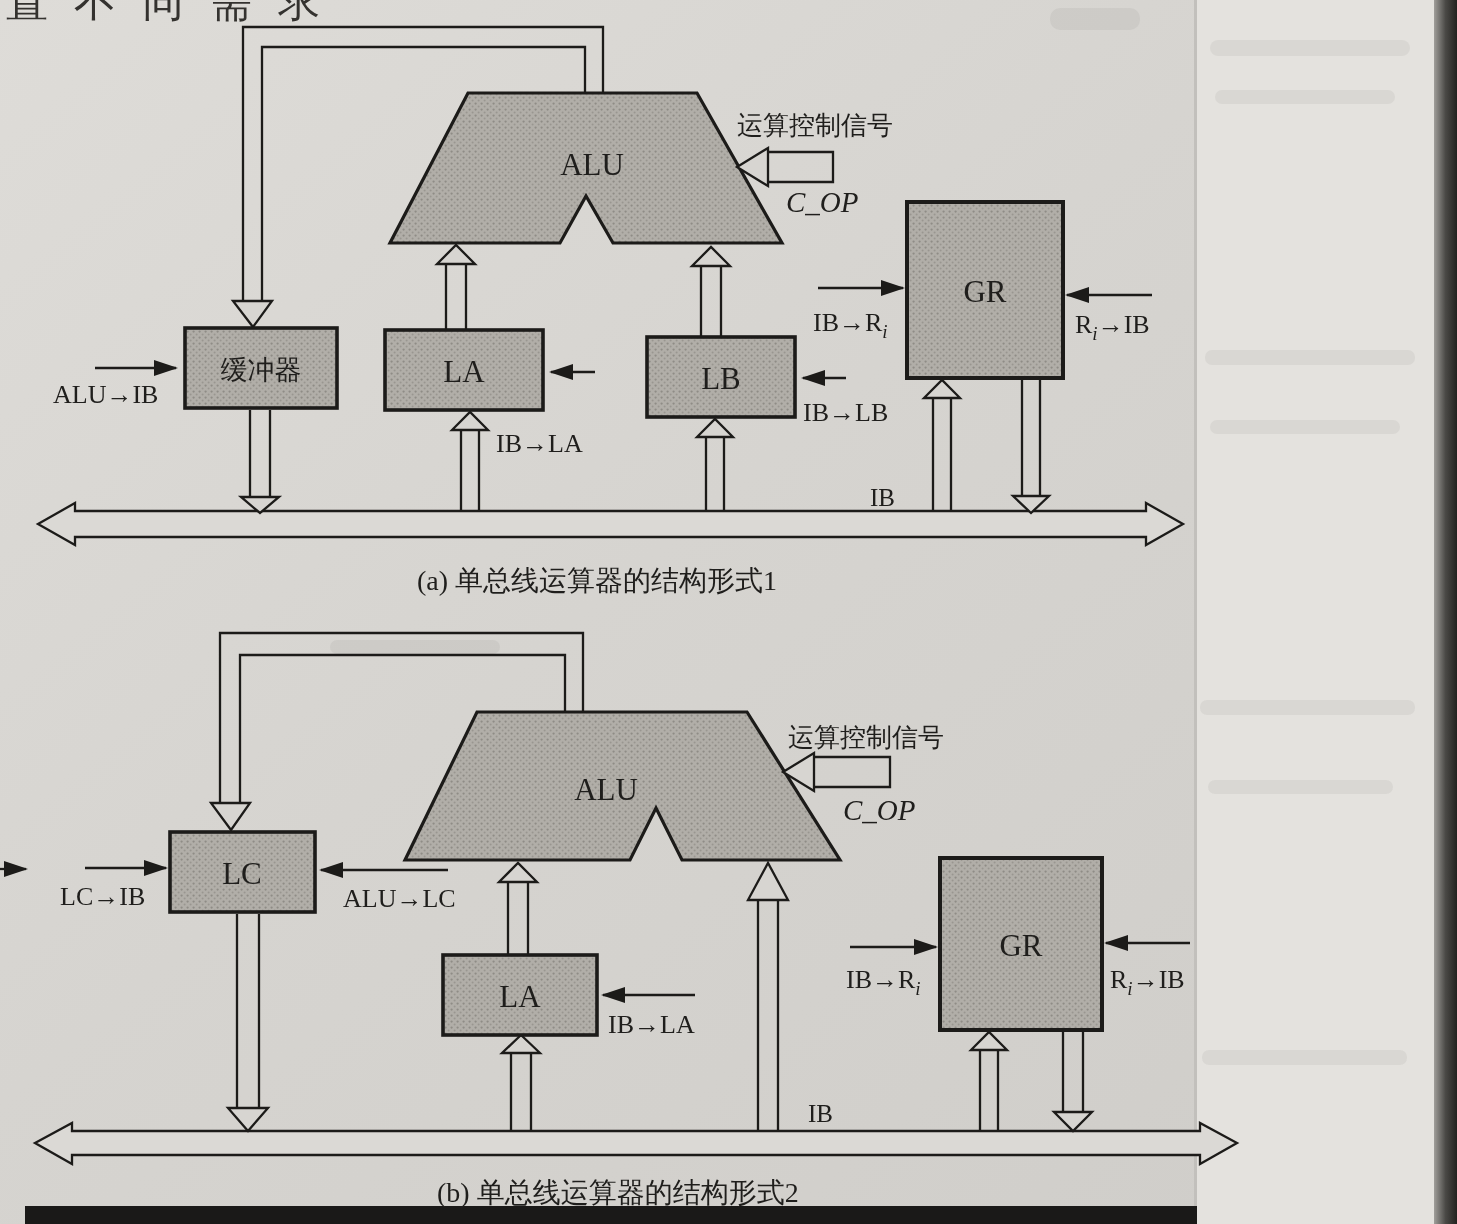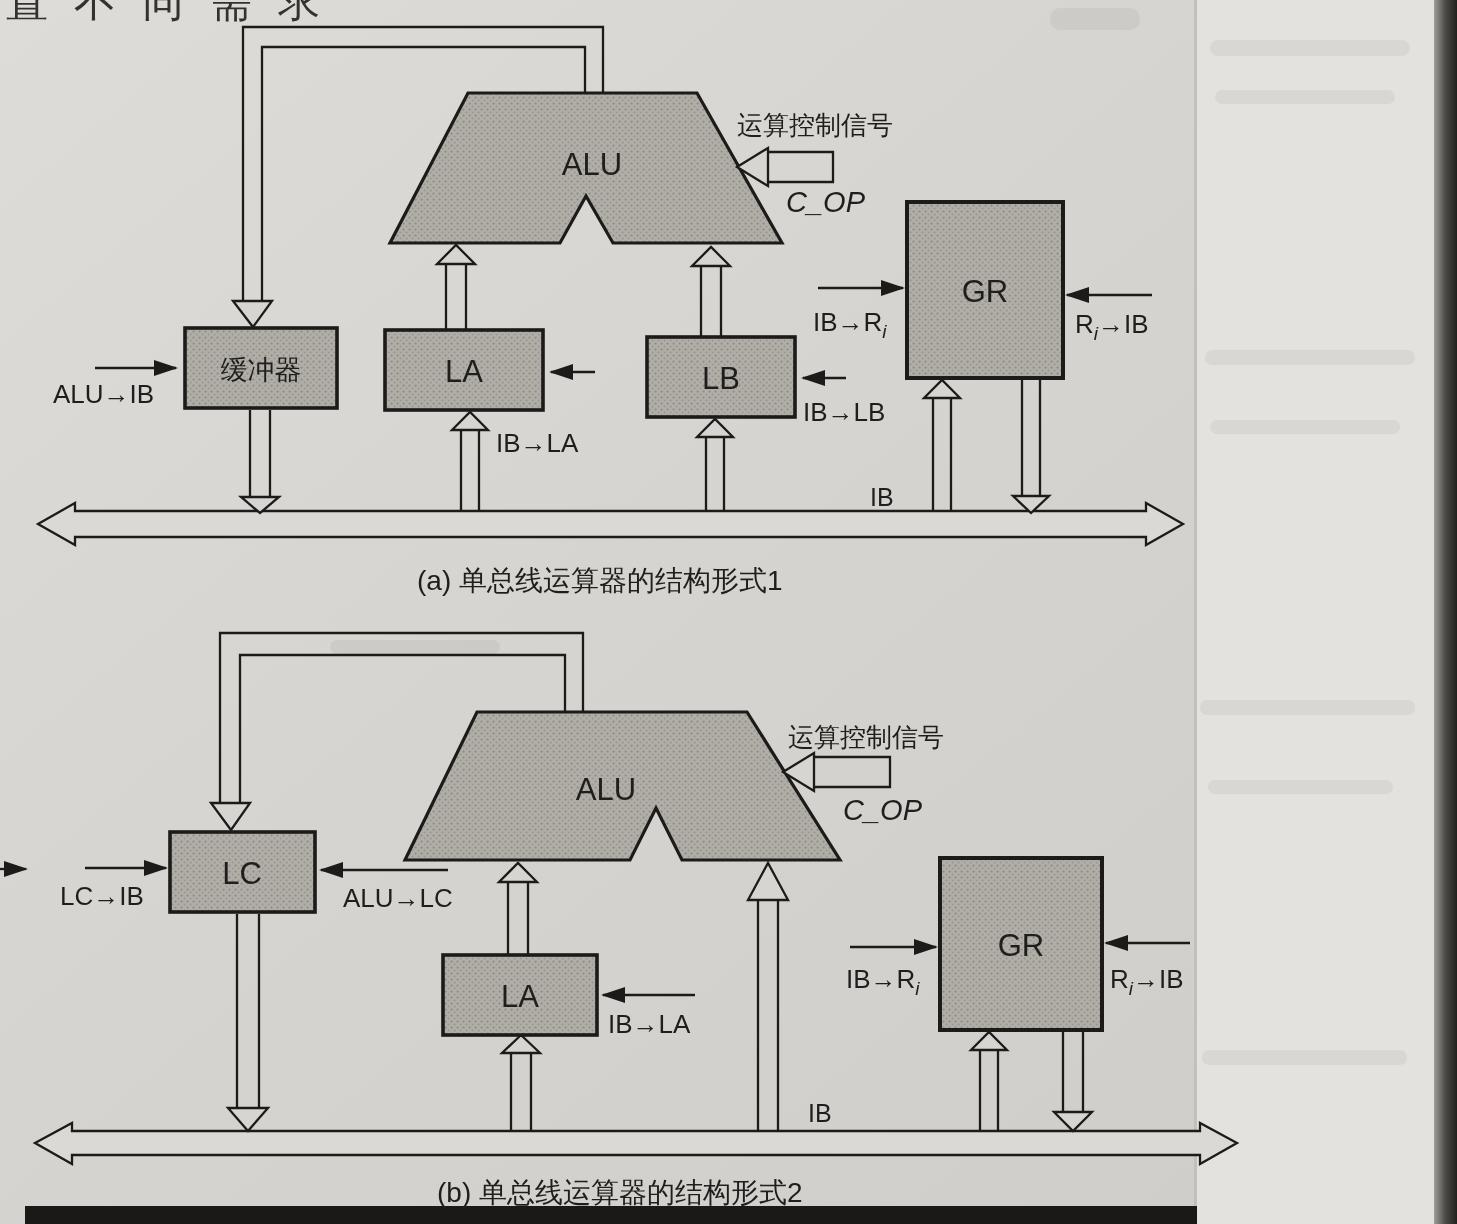--- a/index.html
+++ b/index.html
@@ -1,17 +1,17 @@
 <!DOCTYPE html>
 <html><head>
 <meta charset="utf-8">
 <style>
   html,body{margin:0;padding:0;background:#888;}
   #stage{position:relative;width:1457px;height:1224px;overflow:hidden;
-         font-family:Liberation Sans, sans-serif;}
+         font-family:Liberation Serif, serif;}
   svg{display:block}
   text{fill:#1f1e1c;}
   .cjk{font-size:27px;}
   .sig{font-size:26px;}
   .boxlbl{font-size:31px;}
   .ctrl{font-size:26px;}
   .sub{font-size:19px;font-style:italic;}
   .cop{font-size:29px;font-style:italic;}
   .cap{font-size:28px;}
   .buslbl{font-size:25px;}

